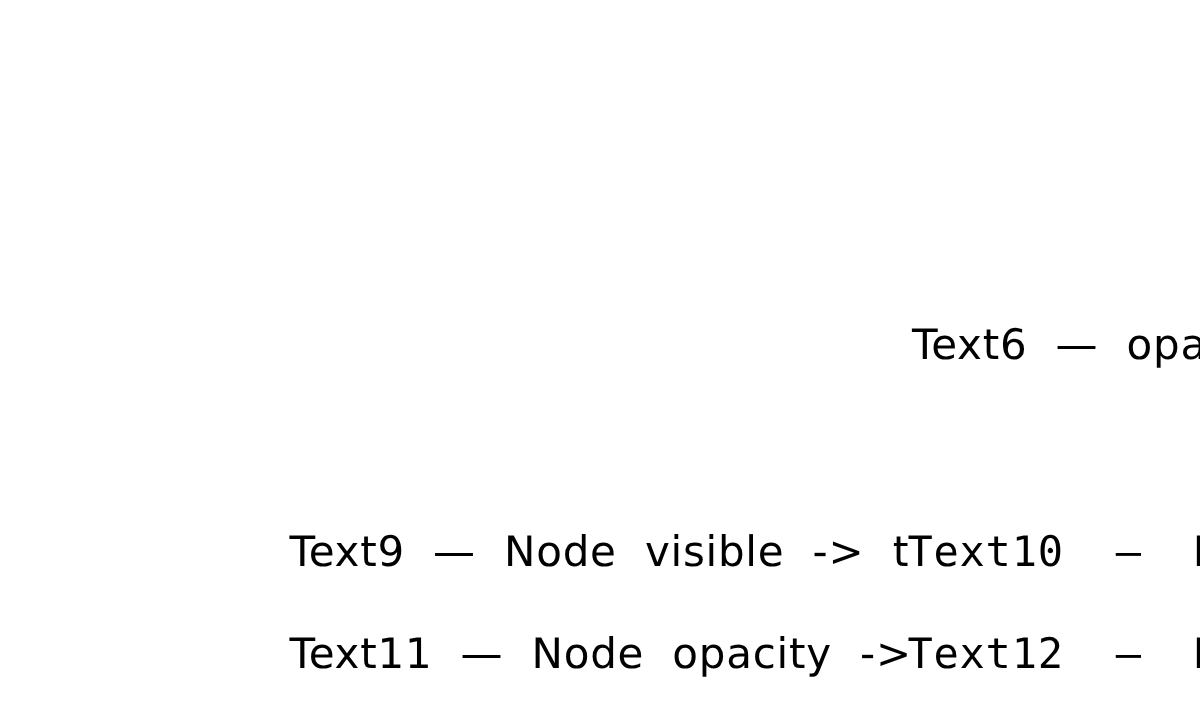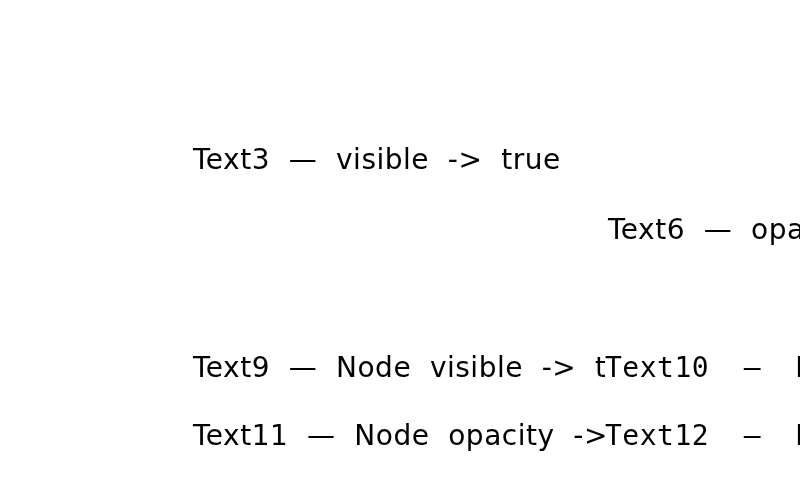--- a/index.html
+++ b/index.html
@@ -38,21 +38,20 @@
   .row-3a { left: 193px; top: 354px; }
   .row-3b { left: 605px; top: 354px; }
   .row-4a { left: 193px; top: 422px; }
   .row-4b { left: 605px; top: 422px; }
 </style>
 </head>
 <body>
 
 <div id="canvas">
 
-  <span class="text-run prop row-1">Text3  —  visible  -&gt;  true</span>
 
   <span class="text-run prop row-2">Text6  —  opacity</span>
 
   <span class="text-run prop row-3a">Text9  —  Node  visible  -&gt;  true</span>
 
   <span class="text-run mono occluding row-3b">Text10  —  Node</span>
 
   <span class="text-run prop row-4a">Text11  —  Node  opacity  -&gt;  0.5</span>
 
   <span class="text-run mono occluding row-4b">Text12  —  Node</span>

